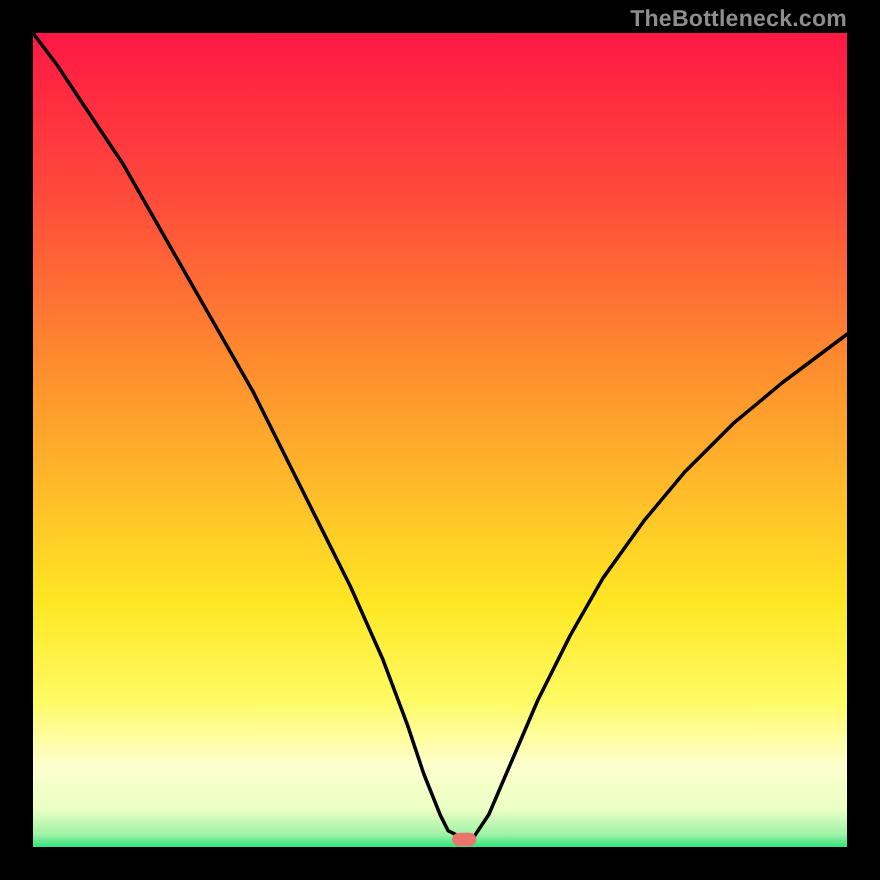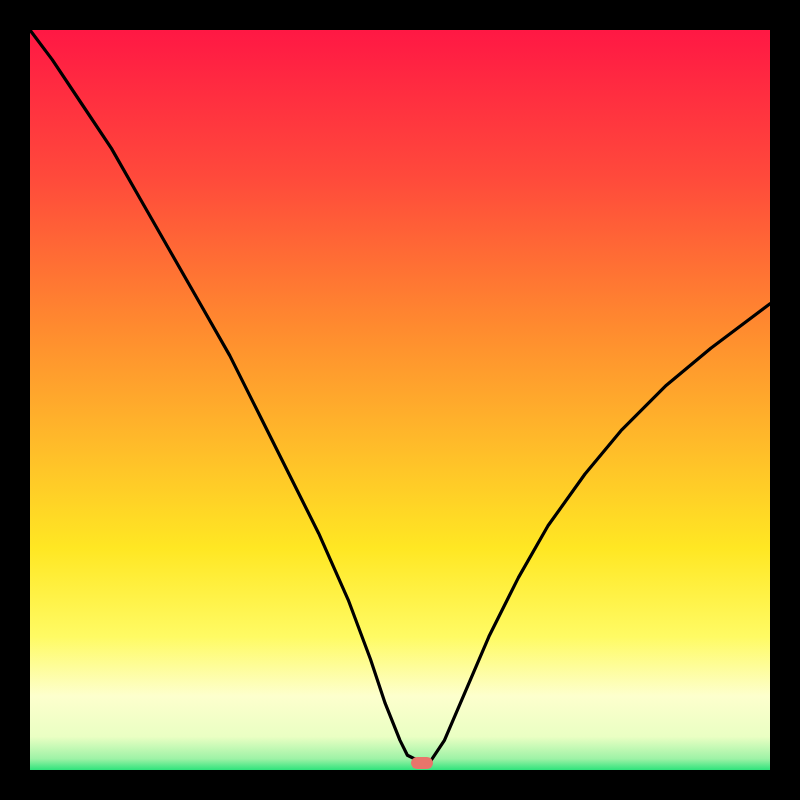--- a/index.html
+++ b/index.html
@@ -41,20 +41,21 @@
     background: #e9756b;
     transform: translate(-50%, -50%);
   }
   svg { display: block; }
 </style>
 </head>
 <body>
 
 <div class="stage">
 
+  <div class="watermark">TheBottleneck.com</div>
 
   <div class="plot">
     <svg id="chart-svg" width="740" height="740" viewBox="0 0 740 740">
       <defs>
         <linearGradient id="bg-grad" x1="0" y1="0" x2="0" y2="1">
             <stop offset="0.00%" stop-color="#ff1844"></stop>
             <stop offset="20.00%" stop-color="#ff4a3b"></stop>
             <stop offset="40.00%" stop-color="#ff8a2f"></stop>
             <stop offset="55.00%" stop-color="#ffb82a"></stop>
             <stop offset="70.00%" stop-color="#ffe723"></stop>

